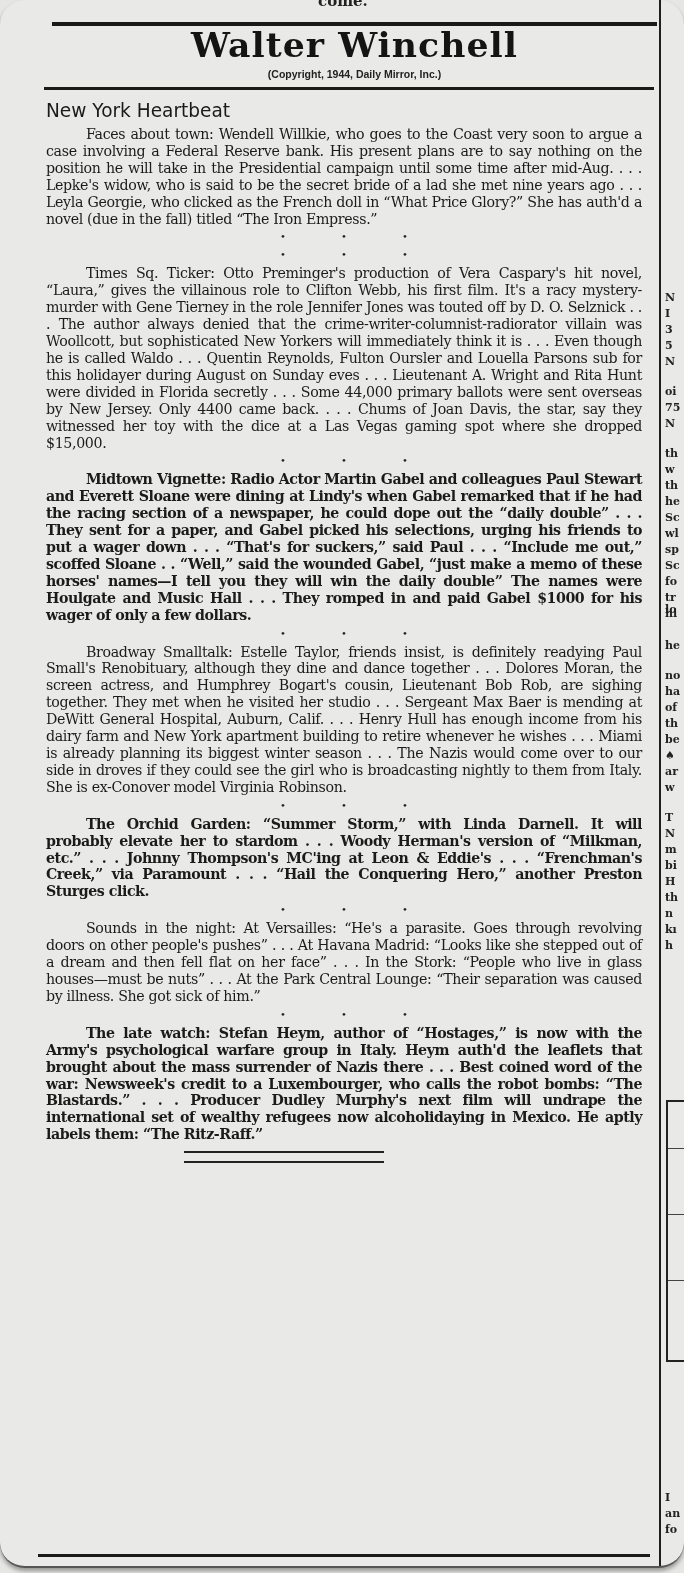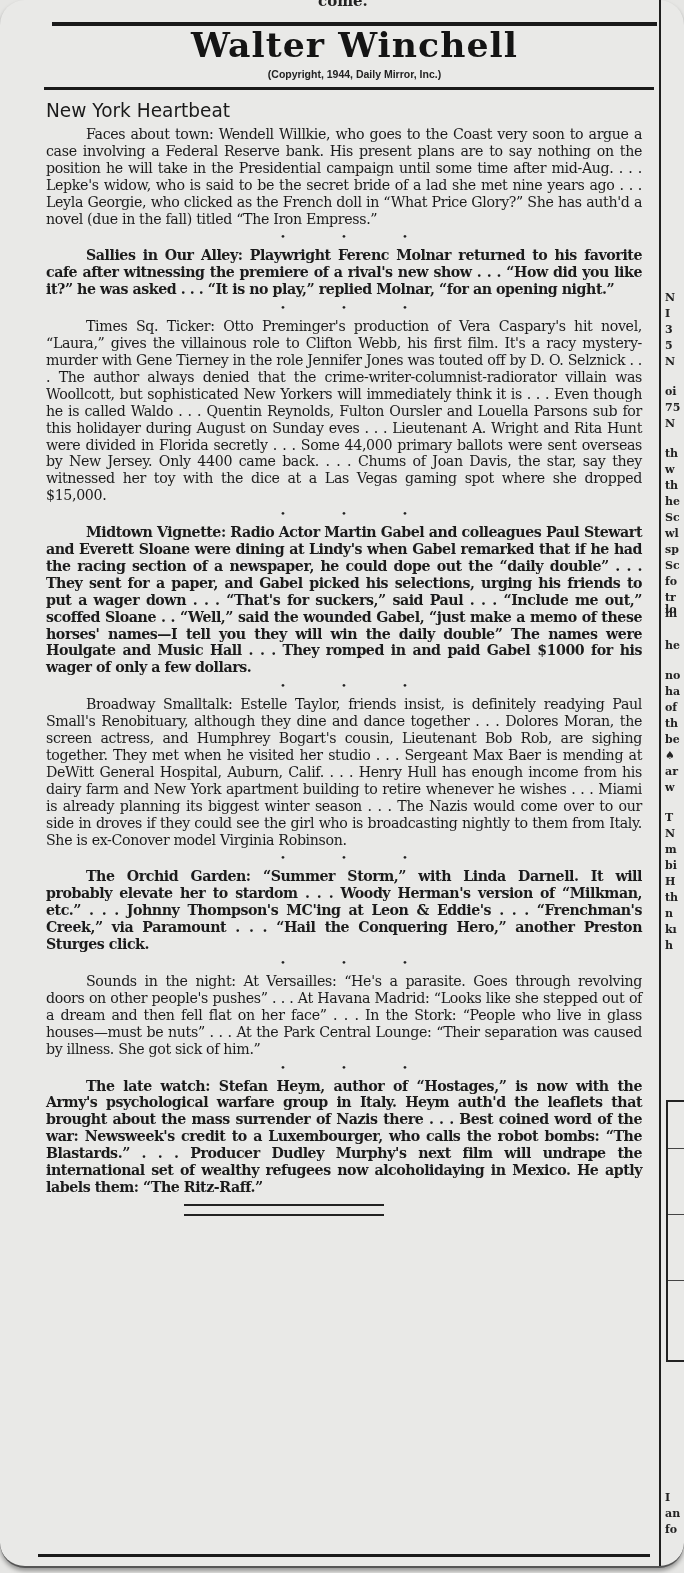--- a/index.html
+++ b/index.html
@@ -77,21 +77,20 @@
   <div class="copyright">(Copyright, 1944, Daily Mirror, Inc.)</div>
 
   <div class="rule" style="left:44px; top:87px; width:610px; height:3px;"></div>
 
   <div class="section-head">New York Heartbeat</div>
 
   <div class="body">
     <p class="para">Faces about town: Wendell Willkie, who goes to the Coast very soon to argue a case involving a Federal Reserve bank. His present plans are to say nothing on the position he will take in the Presidential campaign until some time after mid-Aug. . . . Lepke's widow, who is said to be the secret bride of a lad she met nine years ago . . . Leyla Georgie, who clicked as the French doll in “What Price Glory?” She has auth'd a novel (due in the fall) titled “The Iron Empress.”</p>
     <div class="dots">• • •</div>
 
-    <p class="para bold">Sallies in Our Alley: Playwright Ferenc Molnar returned to his favorite cafe after witnessing the premiere of a rival's new show . . . “How did you like it?” he was asked . . . “It is no play,” replied Molnar, “for an opening night.”</p>
     <div class="dots">• • •</div>
 
     <p class="para">Times Sq. Ticker: Otto Preminger's production of Vera Caspary's hit novel, “Laura,” gives the villainous role to Clifton Webb, his first film. It's a racy mystery-murder with Gene Tierney in the role Jennifer Jones was touted off by D. O. Selznick . . . The author always denied that the crime-writer-columnist-radiorator villain was Woollcott, but sophisticated New Yorkers will immediately think it is . . . Even though he is called Waldo . . . Quentin Reynolds, Fulton Oursler and Louella Parsons sub for this holidayer during August on Sunday eves . . . Lieutenant A. Wright and Rita Hunt were divided in Florida secretly . . . Some 44,000 primary ballots were sent overseas by New Jersey. Only 4400 came back. . . . Chums of Joan Davis, the star, say they witnessed her toy with the dice at a Las Vegas gaming spot where she dropped $15,000.</p>
     <div class="dots">• • •</div>
 
     <p class="para bold">Midtown Vignette: Radio Actor Martin Gabel and colleagues Paul Stewart and Everett Sloane were dining at Lindy's when Gabel remarked that if he had the racing section of a newspaper, he could dope out the “daily double” . . . They sent for a paper, and Gabel picked his selections, urging his friends to put a wager down . . . “That's for suckers,” said Paul . . . “Include me out,” scoffed Sloane . . “Well,” said the wounded Gabel, “just make a memo of these horses' names—I tell you they will win the daily double” The names were Houlgate and Music Hall . . . They romped in and paid Gabel $1000 for his wager of only a few dollars.</p>
     <div class="dots">• • •</div>
 
     <p class="para">Broadway Smalltalk: Estelle Taylor, friends insist, is definitely readying Paul Small's Renobituary, although they dine and dance together . . . Dolores Moran, the screen actress, and Humphrey Bogart's cousin, Lieutenant Bob Rob, are sighing together. They met when he visited her studio . . . Sergeant Max Baer is mending at DeWitt General Hospital, Auburn, Calif. . . . Henry Hull has enough income from his dairy farm and New York apartment building to retire whenever he wishes . . . Miami is already planning its biggest winter season . . . The Nazis would come over to our side in droves if they could see the girl who is broadcasting nightly to them from Italy. She is ex-Conover model Virginia Robinson.</p>
     <div class="dots">• • •</div>

